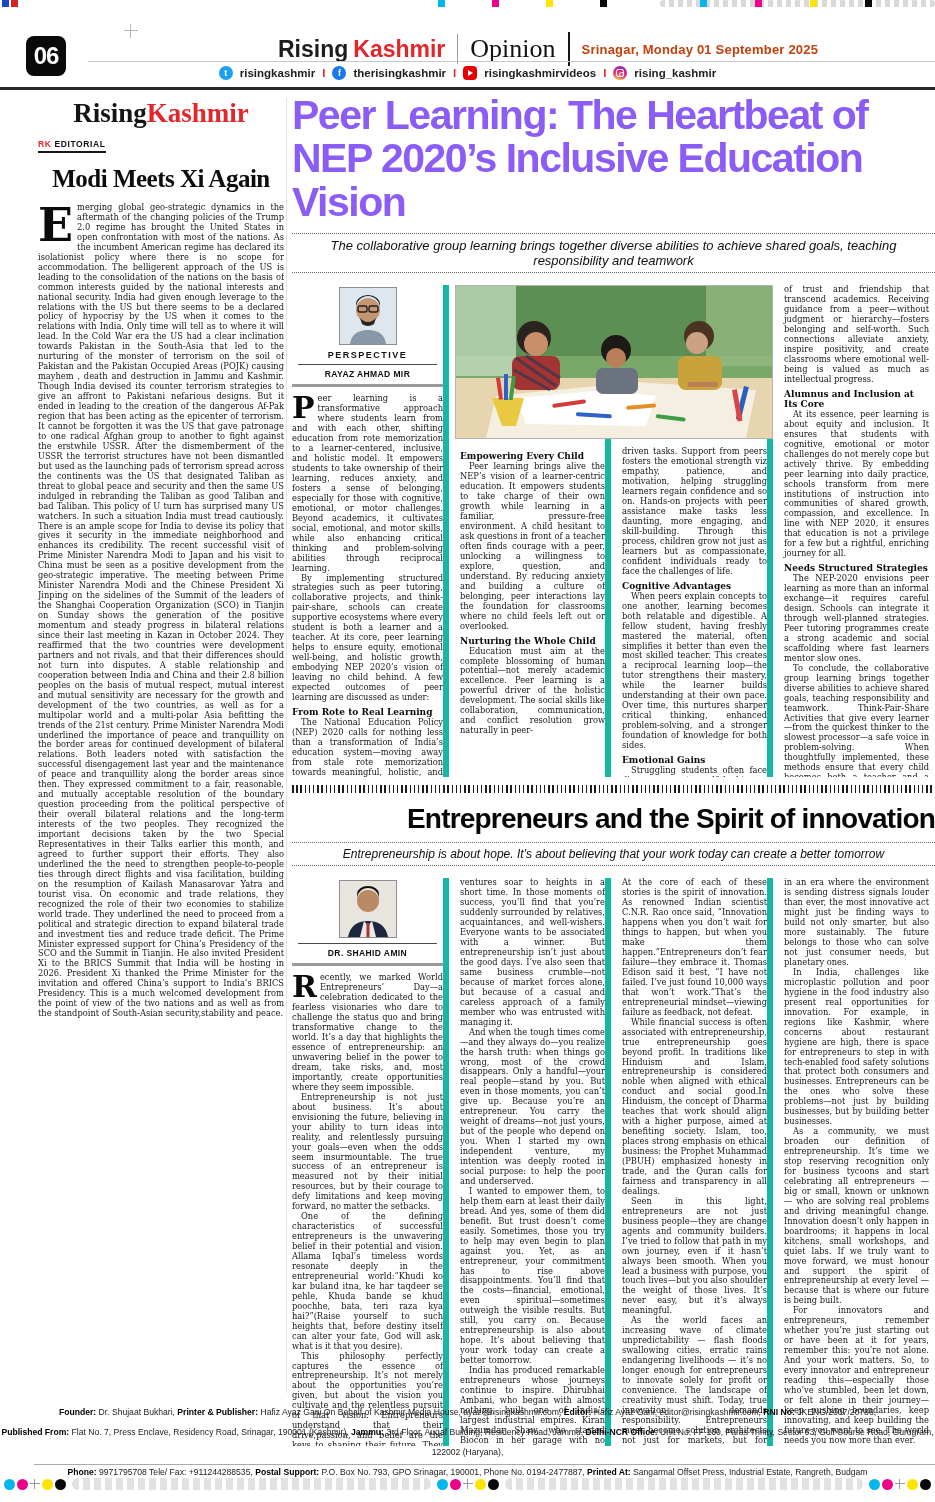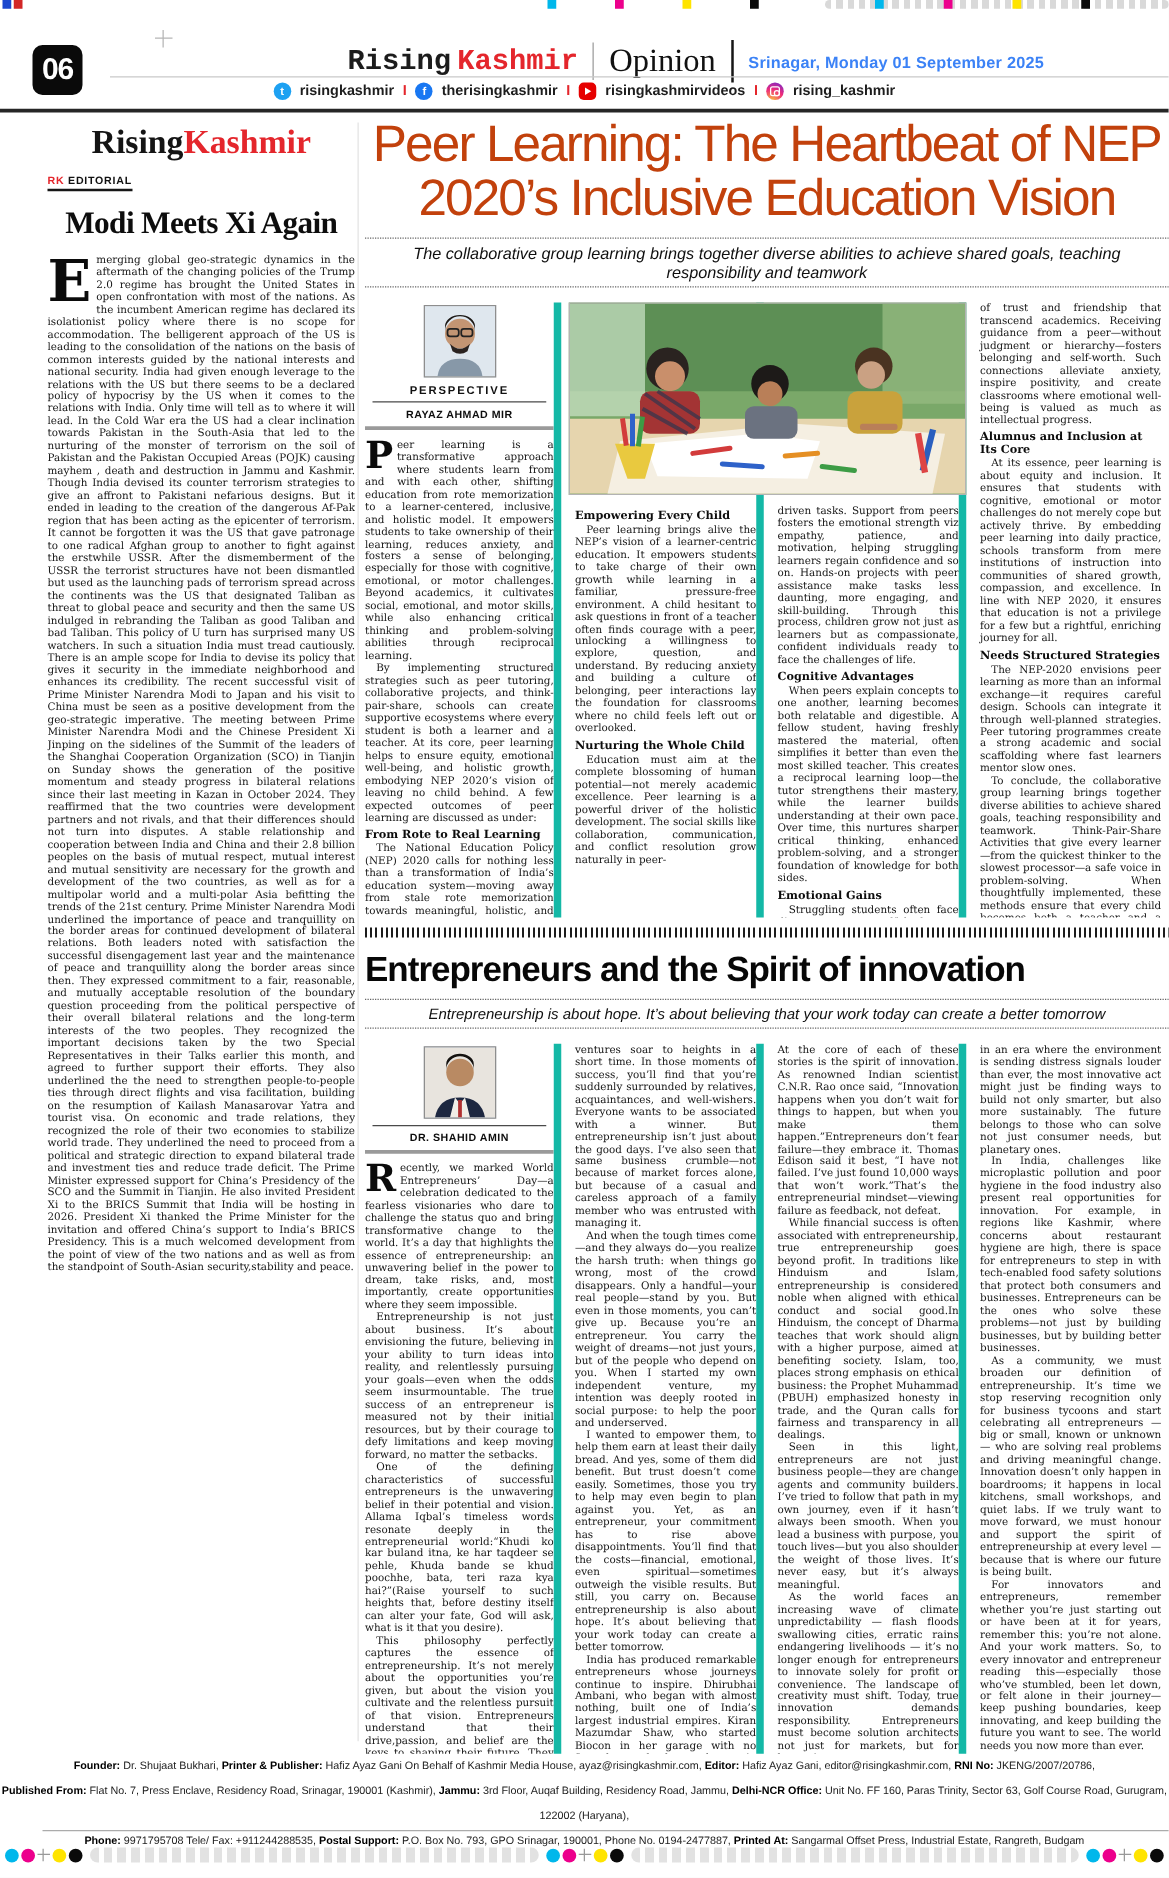--- a/index.html
+++ b/index.html
@@ -22,26 +22,26 @@
             background:repeating-linear-gradient(90deg,#e2e2e2 0 7px,#ffffff 7px 11px); }
 
   
   .pagenum { position:absolute; left:26px; top:36px; width:40px; height:40px; background:#0a0a0a;
              border-radius:8px; color:#fff; font-weight:bold; font-size:24px; display:flex;
              align-items:center; justify-content:center; letter-spacing:-1px; }
   .cross { position:absolute; left:124px; top:24px; width:14px; height:14px; }
   .cross:before,.cross:after{content:"";position:absolute;background:#b5b5b5;}
   .cross:before{left:6px;top:0;width:1px;height:14px}.cross:after{top:6px;left:0;height:1px;width:14px}
   .masthead-row { position:absolute; left:278px; top:32px; display:flex; align-items:center; }
-  .mast-title { font-family:Liberation Mono, monospace; font-size:23px; font-weight:bold; color:#1c1c1c; }
+  .mast-title { font-family:Liberation Sans, sans-serif; font-size:23px; font-weight:bold; color:#1c1c1c; }
   .mast-title .red { color:#e4262c; }
   .vdiv1 { width:1px; height:30px; background:#9c9c9c; margin:0 12px; }
   .vdiv2 { width:2px; height:34px; background:#171717; margin:0 12px; }
   .section-title { font-family:"Liberation Serif", serif; font-size:26px; color:#111; }
-  .dateline { font-size:13px; font-weight:bold; color:#3b82f6; letter-spacing:0.2px; }
+  .dateline { font-size:13px; font-weight:bold; color:#c2410c; letter-spacing:0.2px; }
   .head-hairline { position:absolute; left:88px; right:0; top:61px; height:1px; background:#c9c9c9; }
   .social-row { position:absolute; left:0; right:0; top:66px; display:flex; justify-content:center;
                 align-items:center; gap:7px; font-size:11.5px; font-weight:bold; color:#1d1d1d; }
   .sicon { width:14px; height:14px; border-radius:50%; display:inline-flex; align-items:center;
            justify-content:center; color:#fff; font-size:9px; font-weight:bold; }
   .ic-tw{background:#1da1f2}.ic-fb{background:#1877f2}
   .ic-yt{background:#e60000; border-radius:4px;}
   .ic-ig{background:radial-gradient(circle at 30% 110%,#f9ce34 0%,#ee2a7b 55%,#6228d7 100%);}
   .ic-yt .tri{width:0;height:0;border-left:5px solid #fff;border-top:3px solid transparent;border-bottom:3px solid transparent;margin-left:1px;}
   .ic-ig .cam{width:8px;height:8px;border:1.3px solid #fff;border-radius:2px;position:relative;}
@@ -58,21 +58,21 @@
   .ed-label .red { color:#e4262c; }
   .ed-title { text-align:center; font-family:"Liberation Serif", serif; font-weight:bold; font-size:25px;
               color:#0d0d0d; margin:12px 0 10px; letter-spacing:-0.5px; }
   .ed-body { font-family:"DejaVu Serif", serif; font-size:9.6px; line-height:1.3; text-align:justify;
              color:#141414; height:1090px; overflow:hidden; }
   .ed-body .dropcap { font-size:46px; line-height:0.8; padding:4px 4px 0 0; }
 
   
   .rsec { position:absolute; left:292px; top:94px; width:643px; }
   .vrule-left { position:absolute; left:286px; top:98px; height:1295px; width:1px; background:#e3e3e3; }
-  .headline1 { font-size:41px; line-height:1.06; font-weight:400; text-align:center; color:#c2410c;
+  .headline1 { font-size:41px; line-height:1.06; font-weight:700; color:#8b5cf6;
                letter-spacing:-1.5px; }
   .standfirst { margin-top:9px; border-top:1px dotted #666; border-bottom:1px dotted #666;
                 font-style:italic; font-weight:normal; font-size:13px; text-align:center; padding:4px 2px; color:#101010; }
   .standfirst2 { font-size:12px; }
 
   .artgrid { position:relative; margin-top:12px; display:flex; gap:12px; }
   .acol { width:151px; overflow:hidden; }
   .acol + .acol { border-left:6px solid #14b8a6; padding-left:11px; margin-left:-12px; width:162px; }
   .a1 { height:492px; }
   .a2 { height:568px; }
@@ -90,21 +90,21 @@
   .kicker { font-size:9px; font-weight:bold; letter-spacing:1.5px; color:#111; }
   .k-rule { height:1px; background:#4a4a4a; margin:4px 6px; }
   .aname { font-size:8.5px; font-weight:bold; letter-spacing:0.4px; color:#0d0d0d; }
   .fat-rule { height:3px; background:#9a9a9a; margin:5px 0 7px; }
 
   .mainphoto { position:absolute; left:163px; top:0; width:318px; height:154px; border:1px solid #b3b3b3; background:#7fae6e; }
   .pad-photo { padding-top:162px; }
 
   .hatch { margin-top:8px; height:8px;
            background:repeating-linear-gradient(90deg,#1c1c1c 0 1.5px,transparent 1.5px 4.2px); }
-  .headline2 { margin-top:10px; font-size:28px; font-weight:900; text-align:left; color:#070707; letter-spacing:-0.8px; }
+  .headline2 { margin-top:10px; font-size:28px; font-weight:900; text-align:right; color:#070707; letter-spacing:-0.8px; }
   .sf2wrap { margin-top:7px; }
 
   
   .footer { position:absolute; left:0; right:0; top:1402px; text-align:center; font-size:8.6px;
             color:#1c1c1c; line-height:20px; }
   .fb { font-weight:bold; color:#000; }
   .foot-rule { position:absolute; left:34px; right:0; top:1464px; height:1px; background:#ababab; }
 </style>
 </head>
 <body>

